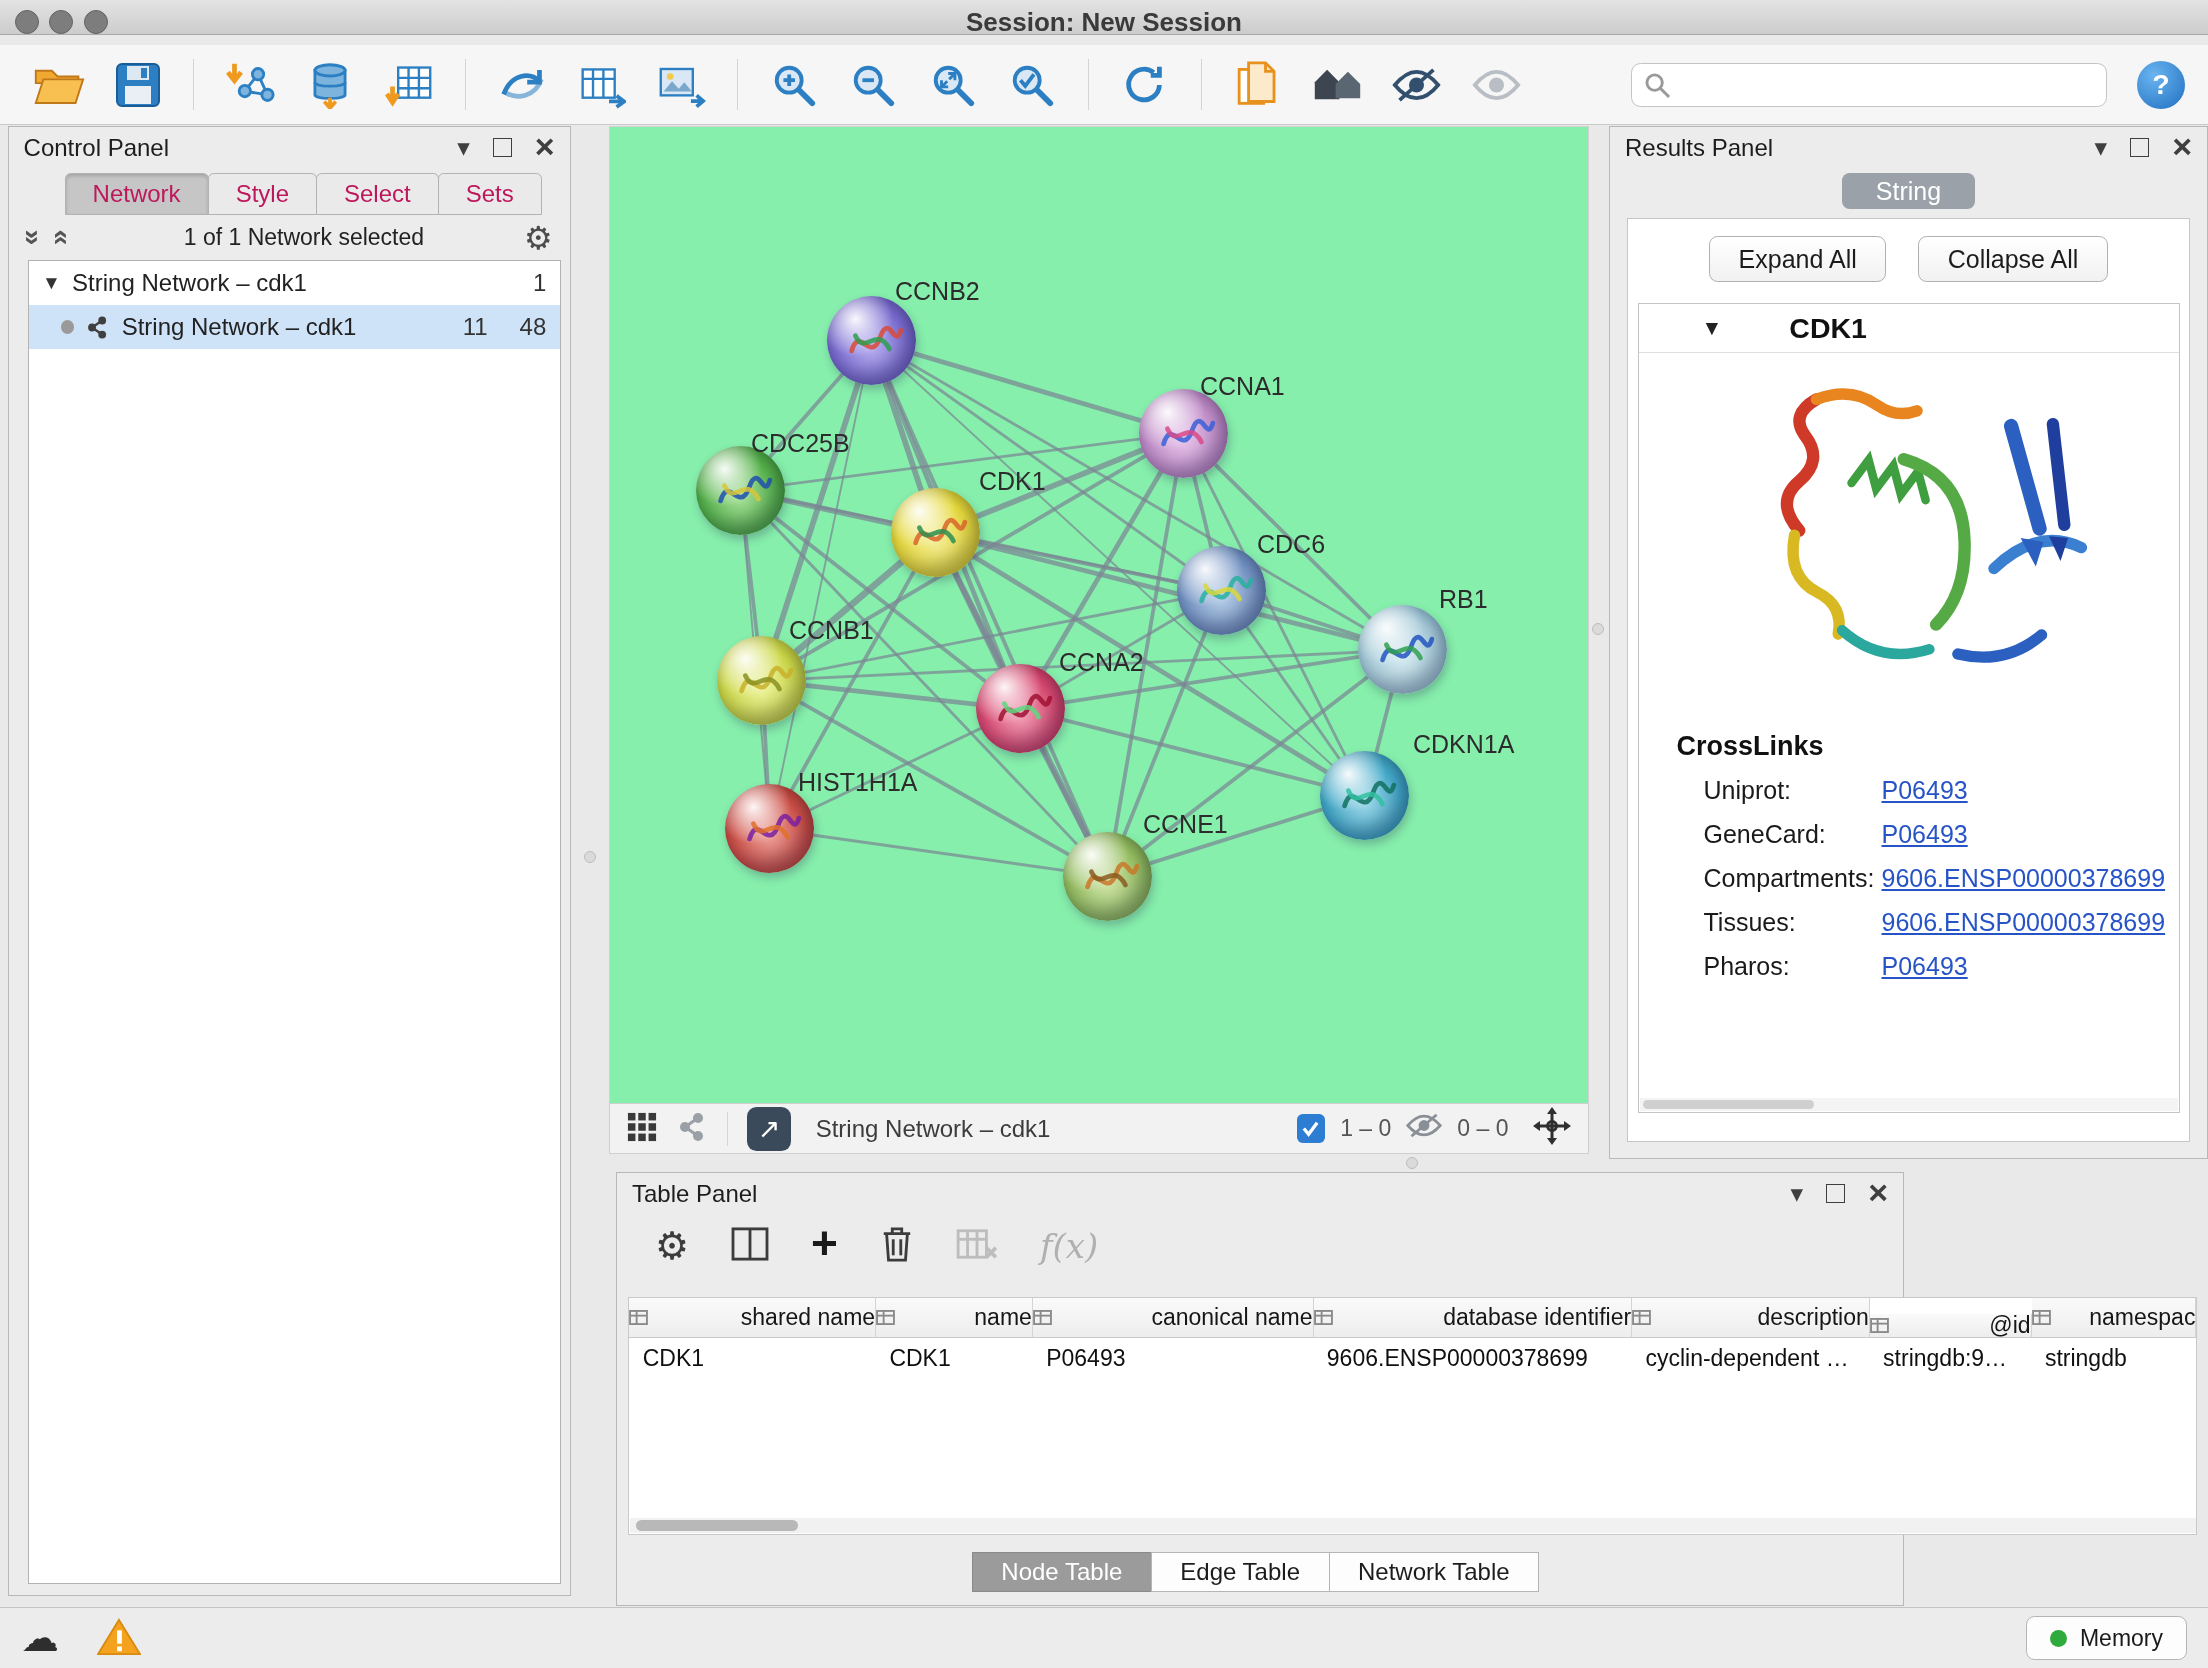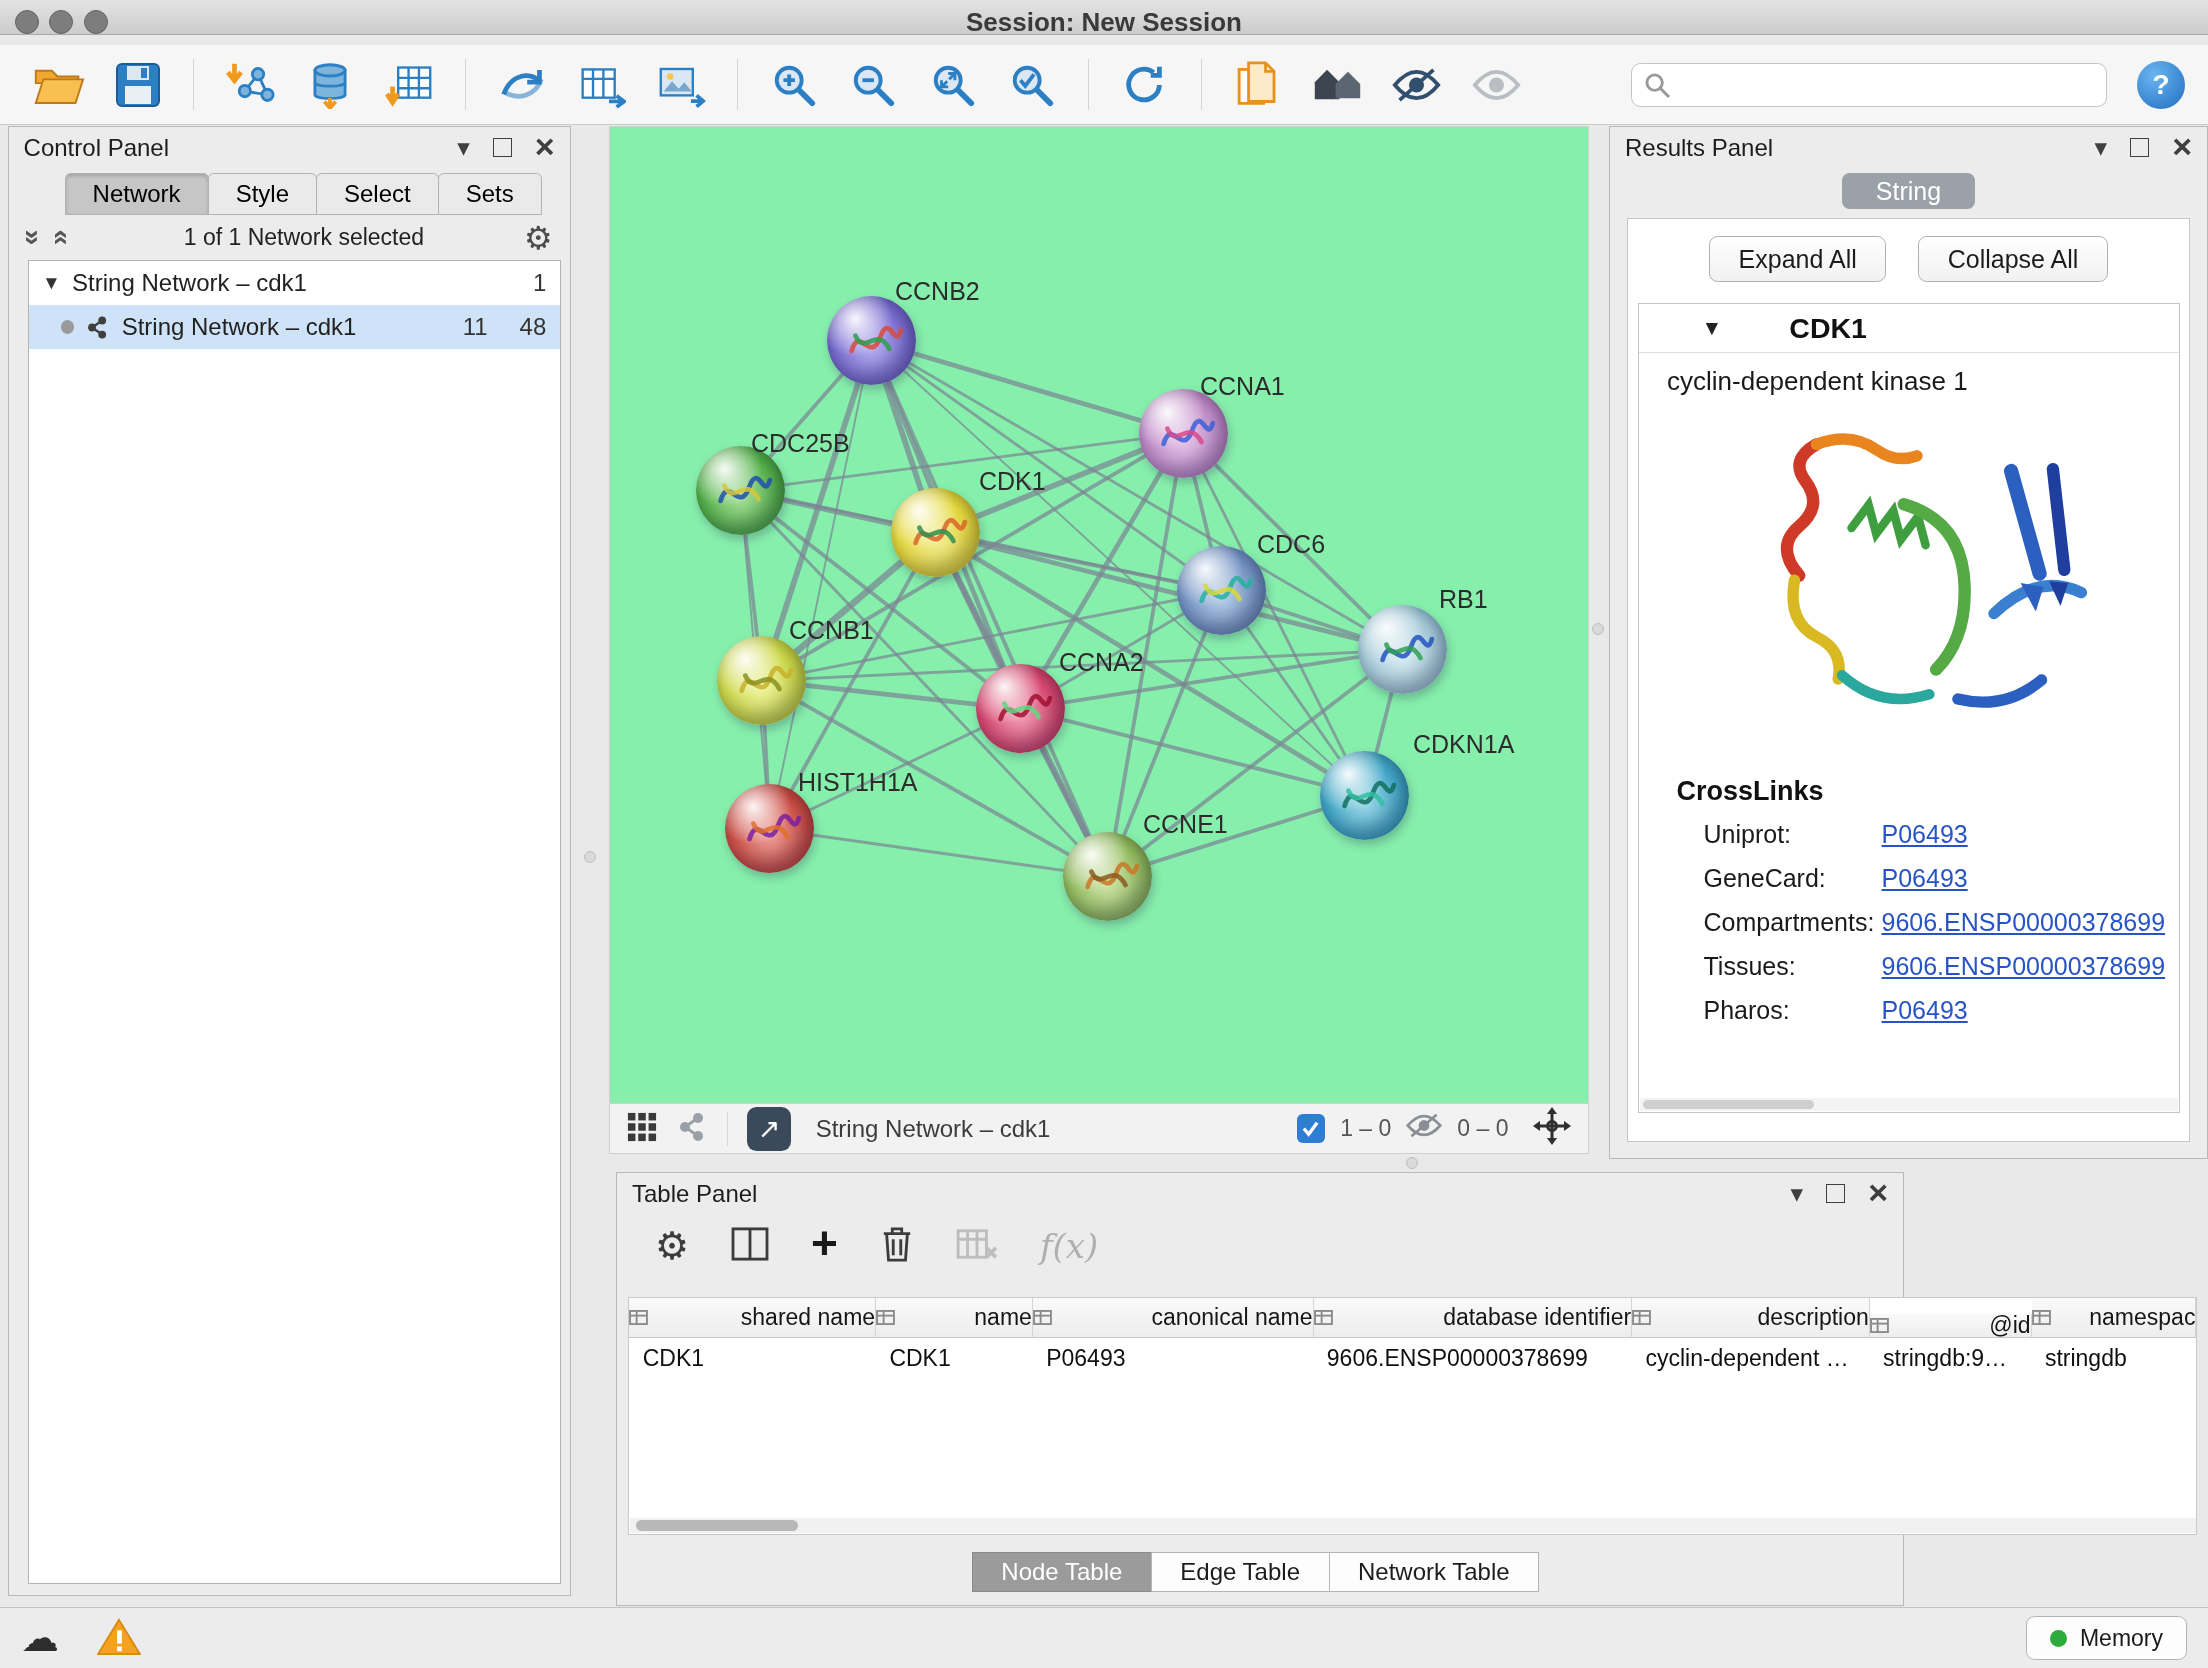--- a/index.html
+++ b/index.html
@@ -32,21 +32,21 @@
   .panel-header { height:42px; display:flex; align-items:center; padding:0 15px; font-size:24px; color:#1d1d1d; }
   .panel-controls { margin-left:auto; display:flex; gap:23px; align-items:center; color:#3f3f3f; }
   .pc-dock { font-size:25px; line-height:1; }
   .pc-max { width:19px; height:19px; border:1.9px solid #3f3f3f; display:inline-block; }
   .pc-close { font-size:34px; font-weight:bold; line-height:1; margin-top:-3.8px; }
 
   
   #control-panel { left:7.6px; top:126px; width:563px; height:1470px; }
   #cp-tabs { display:flex; padding-left:57px; margin-top:3.8px; }
   .cp-tab { height:42px; padding:0 27px; display:flex; align-items:center; font-size:24px;
-    border:1px solid #b2b2b2; margin-left:-1px; background:#eaeaea; color:#000000;
+    border:1px solid #b2b2b2; margin-left:-1px; background:#eaeaea; color:#be185d;
     border-radius:5.7px 5.7px 0 0; }
   .cp-tab.sel { background:#c6c6c6; box-shadow:inset 0 1.9px 3.8px rgba(0,0,0,.18); }
   #cp-subrow { height:46px; display:flex; align-items:center; padding:0 17px; font-size:23px; color:#222; }
   .dbl-chevron { color:#555; font-size:28.5px; font-weight:bold; display:inline-block; transform:rotate(90deg); margin-right:13.3px; }
   #cp-summary { flex:1; text-align:center; }
   #cp-gear { font-size:32px; color:#4c4c4c; }
   #cp-tree { position:absolute; left:19px; top:133px; width:533px; height:1324px;
     background:#ffffff; border:1px solid #b3b3b3; overflow:hidden; }
   .tree-row { height:44px; display:flex; align-items:center; font-size:24px; padding:0 13.3px; gap:11.4px; }
   .tree-row.sel { background:#cfe3f8; }
@@ -538,21 +538,20 @@
   <div id="rp-box">
     <div id="rp-buttons">
       <div class="rp-btn">Expand All</div>
       <div class="rp-btn">Collapse All</div>
     </div>
     <div id="rp-inner">
       <div id="rp-inner-header">
         <span id="rp-tri">▼</span>
         <span id="rp-name">CDK1</span>
       </div>
-      <div id="rp-desc">cyclin-dependent kinase 1</div>
       <svg id="rp-protein" width="399" height="352" viewBox="0 0 420 360">
         <g fill="none" stroke-linecap="round">
           <path d="M95 170 q-26 -30 0 -52 q26 -22 6 -48 q-16 -22 12 -38" stroke="#cf3a28" stroke-width="13"></path>
           <path d="M113 32 q36 -14 64 6 q20 14 42 6" stroke="#e8851e" stroke-width="12"></path>
           <path d="M90 175 q-8 44 24 60 q28 14 22 44" stroke="#d8b922" stroke-width="12"></path>
           <path d="M150 120 l18 -24 l8 30 l18 -24 l8 30 l18 -24 l8 30" stroke="#3f9e3f" stroke-width="9"></path>
           <path d="M205 95 q62 18 64 86 q2 56 -30 88" stroke="#55aa45" stroke-width="13"></path>
           <path d="M140 275 q40 36 92 20" stroke="#2aa89e" stroke-width="11"></path>
           <path d="M318 60 l30 108" stroke="#2b5fc0" stroke-width="15"></path>
           <path d="M362 58 l12 106" stroke="#1f3e9e" stroke-width="13"></path>

